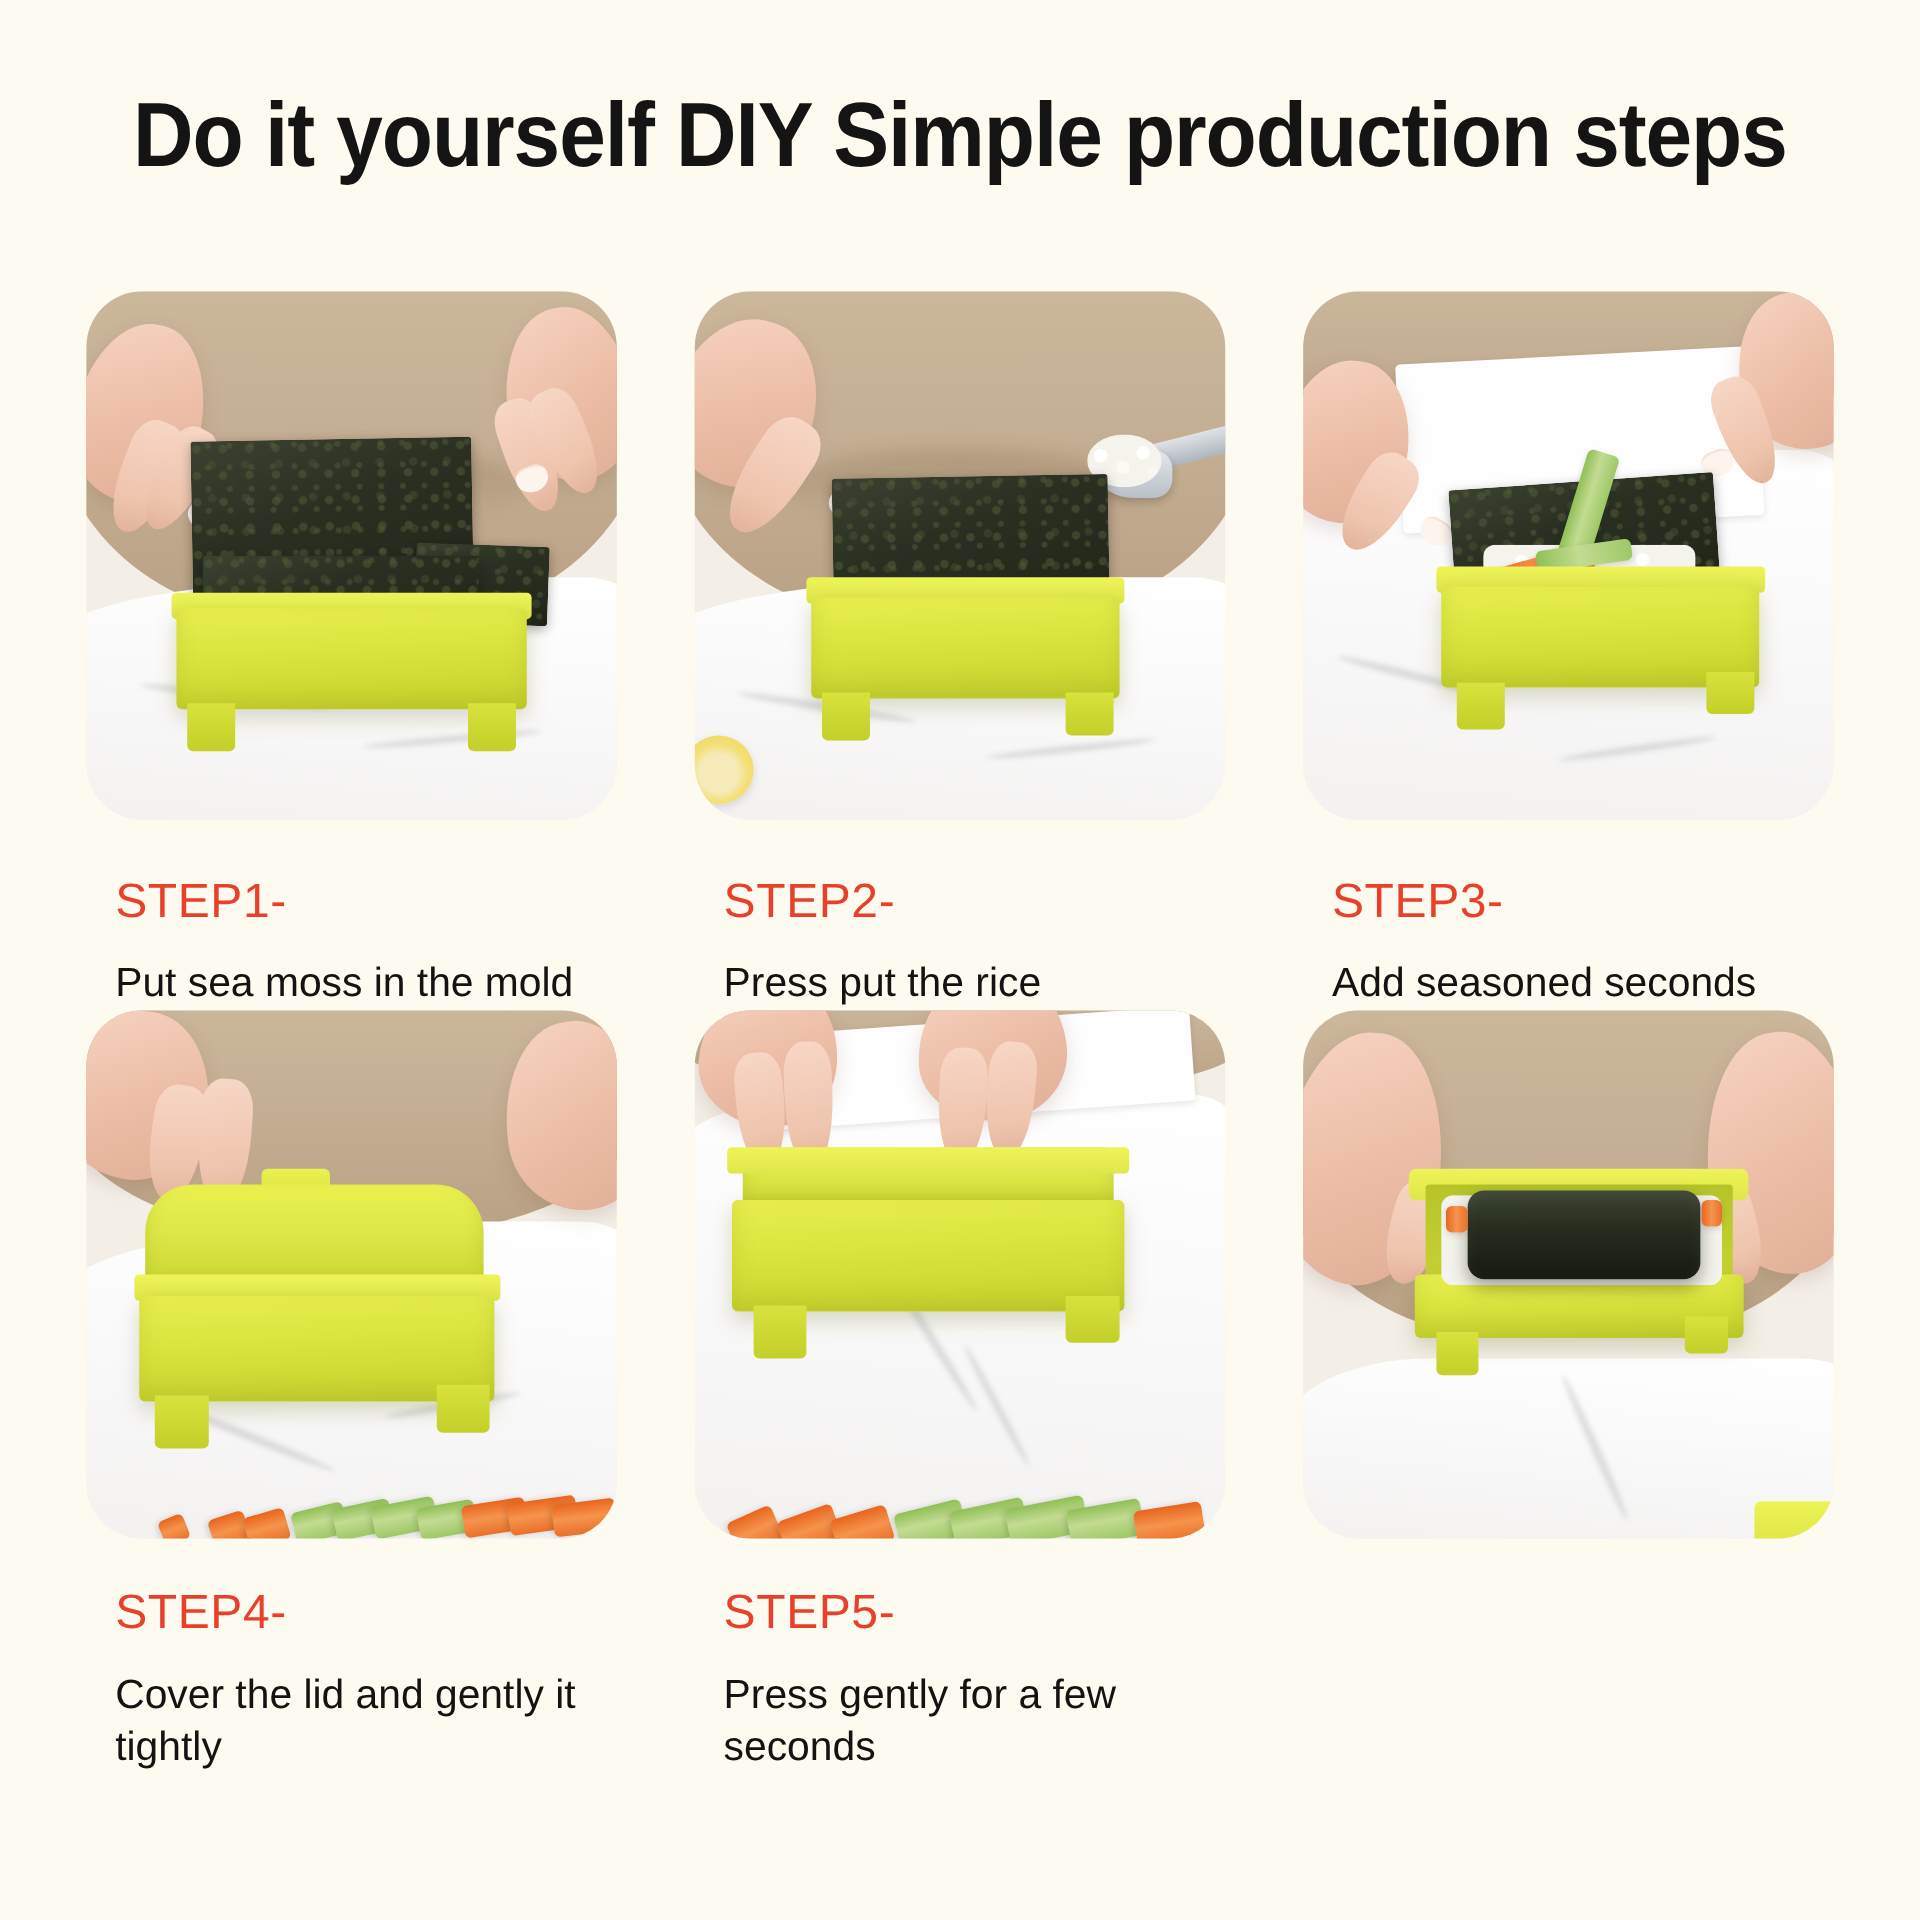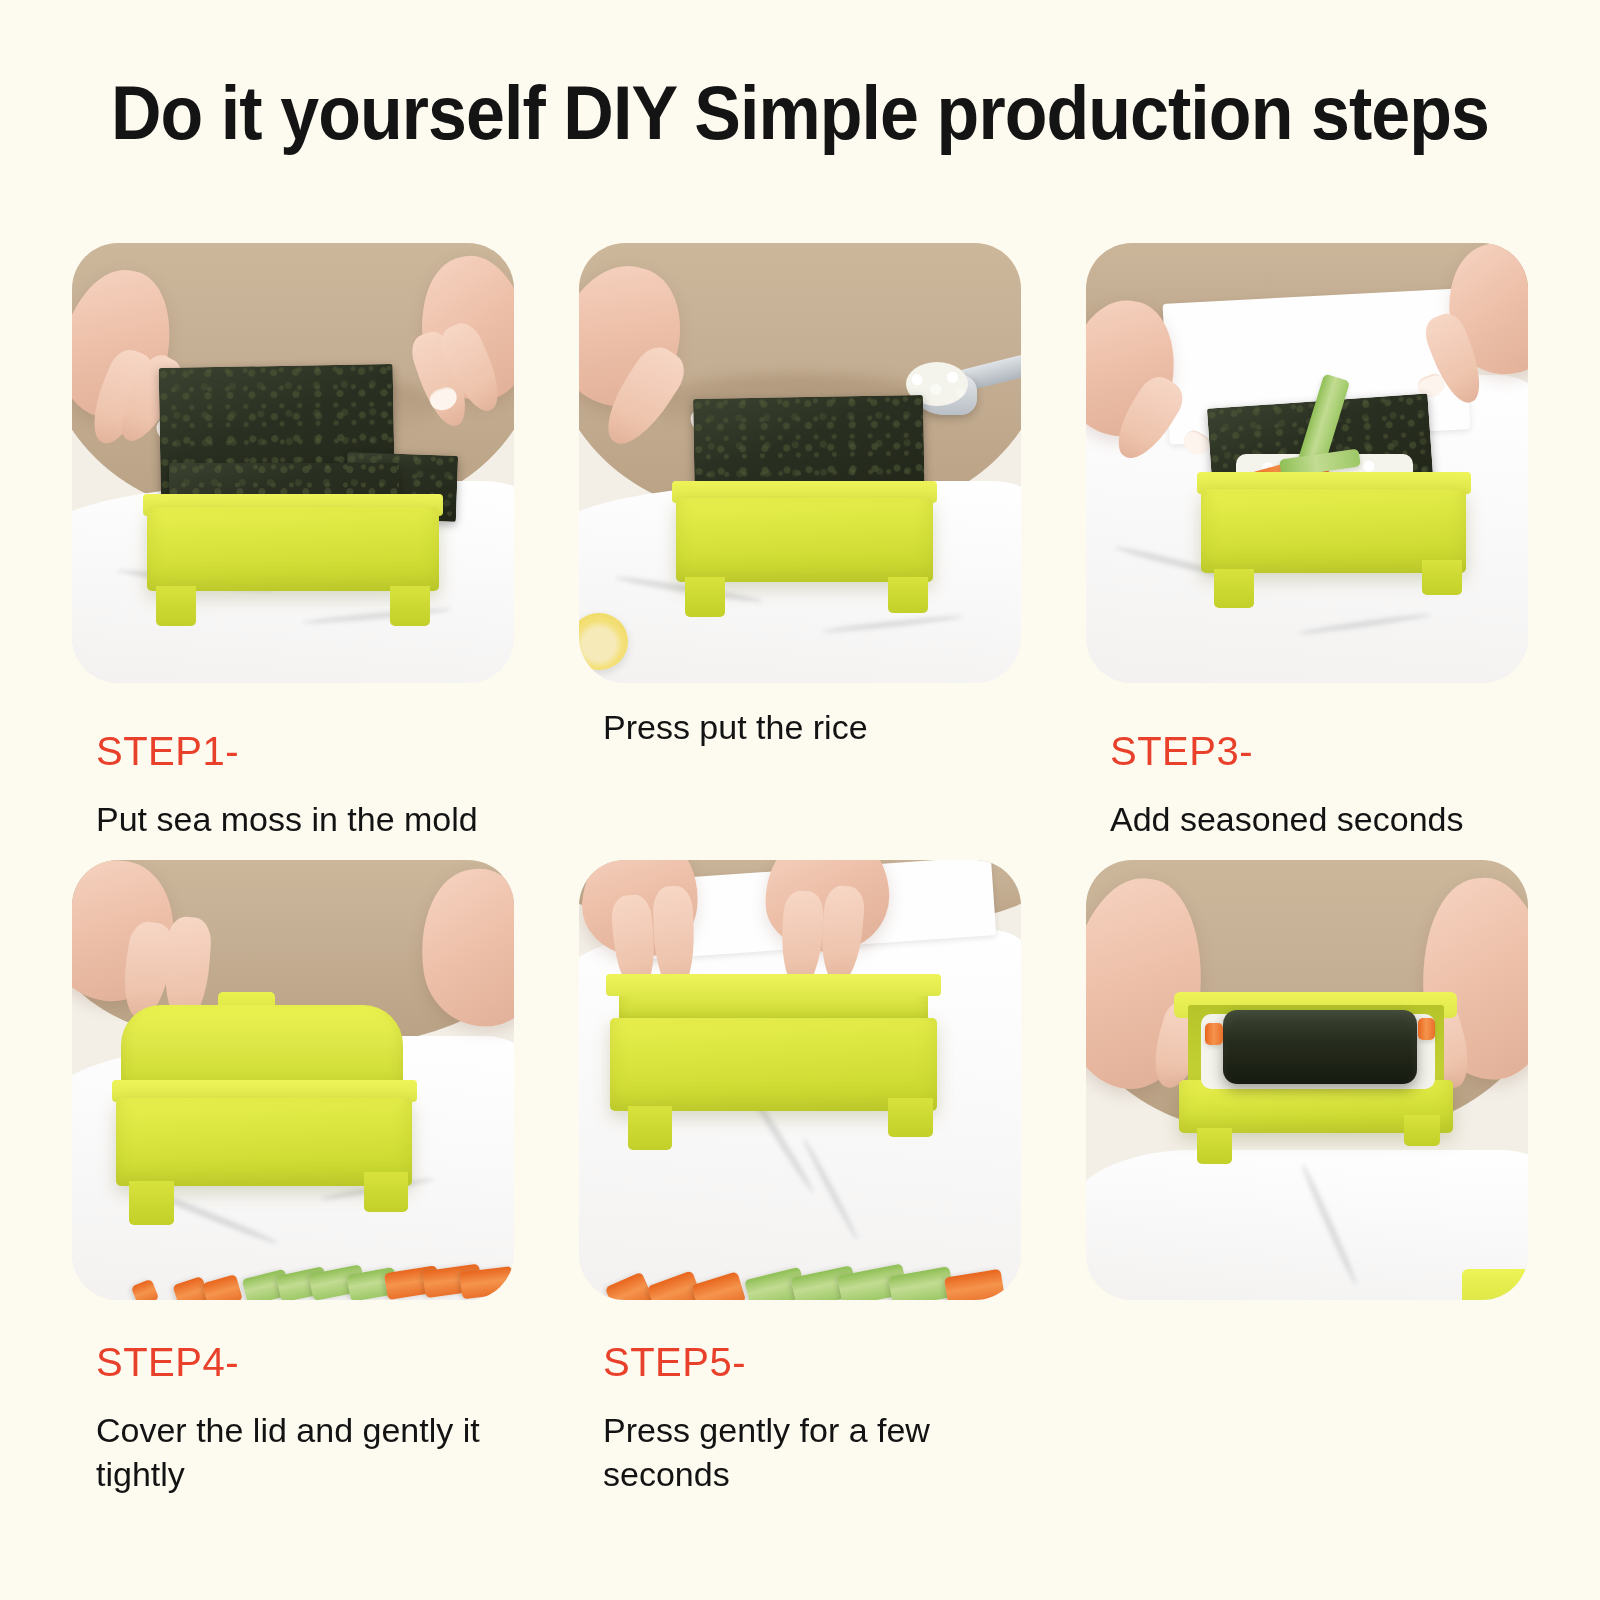--- a/index.html
+++ b/index.html
@@ -52,21 +52,21 @@
     top: 243px;
     width: 1456px;
     display: grid;
     grid-template-columns: 442px 442px 442px;
     grid-template-rows: auto auto;
     column-gap: 65px;
     row-gap: 0px;
   }
 
   .step-cell { width: 442px; }
-  .step-cell.row2 { margin-top: 19px; }
+  .step-cell.row2 { margin-top: 1px; }
 
   
   .photo {
     position: relative;
     width: 442px;
     height: 440px;
     border-radius: 46px;
     overflow: hidden;
     background: #f3efe7;
   }
@@ -306,20 +306,21 @@
         <div class="rice-strip" style="left:33%;top:58%;width:27%;height:4%;"></div>
 
         <div class="mold-rim" style="left:21%;top:54%;width:60%;height:5%;"></div>
         <div class="mold-body" style="left:22%;top:58%;width:58%;height:19%;"></div>
         <div class="mold-leg" style="left:24%;top:76%;width:9%;height:9%;"></div>
         <div class="mold-leg" style="left:70%;top:76%;width:9%;height:8%;"></div>
 
         <div class="lemon" style="left:-2%;bottom:3%;width:13%;height:13%;"></div>
       </div>
       <div class="caption">
+        <div class="step-label">STEP2-</div>
         <div class="step-desc">Press put the rice</div>
       </div>
     </div>
 
     <div class="step-cell">
       <div class="photo">
         <div class="bg-apron" style="height:34%;"></div>
         <div class="bg-counter" style="height:72%;border-top-left-radius:38% 26%;"></div>
         <div class="board" style="left:18%;top:12%;width:68%;height:32%;border-radius:4px;transform:rotate(-3deg);"></div>
         <div class="marble-v" style="left:6%;top:72%;width:30%;height:7px;transform:rotate(14deg);"></div>

